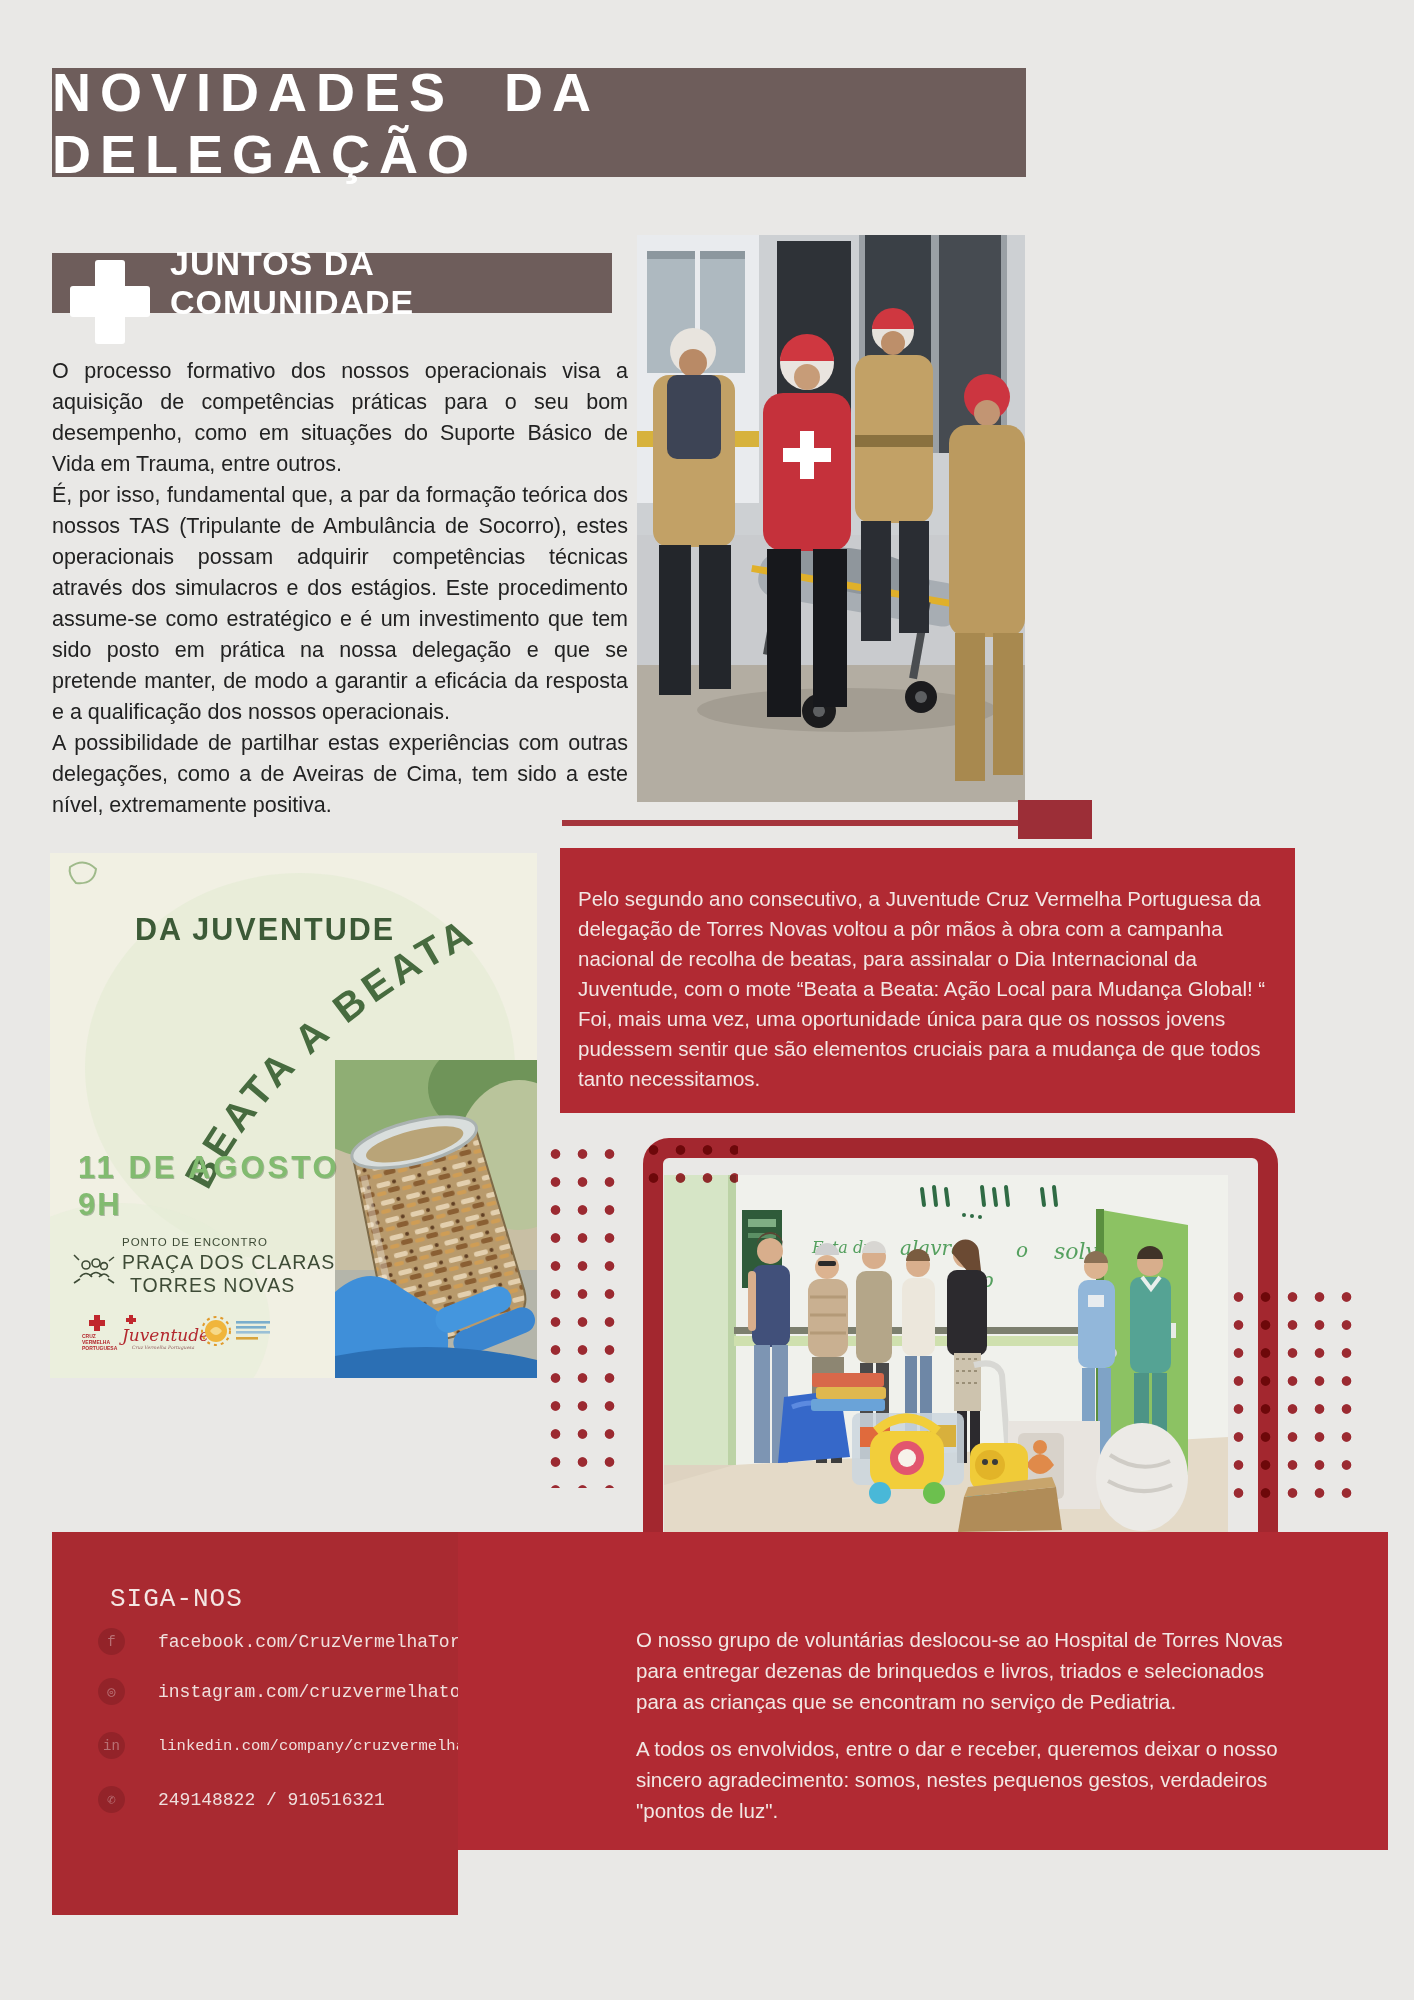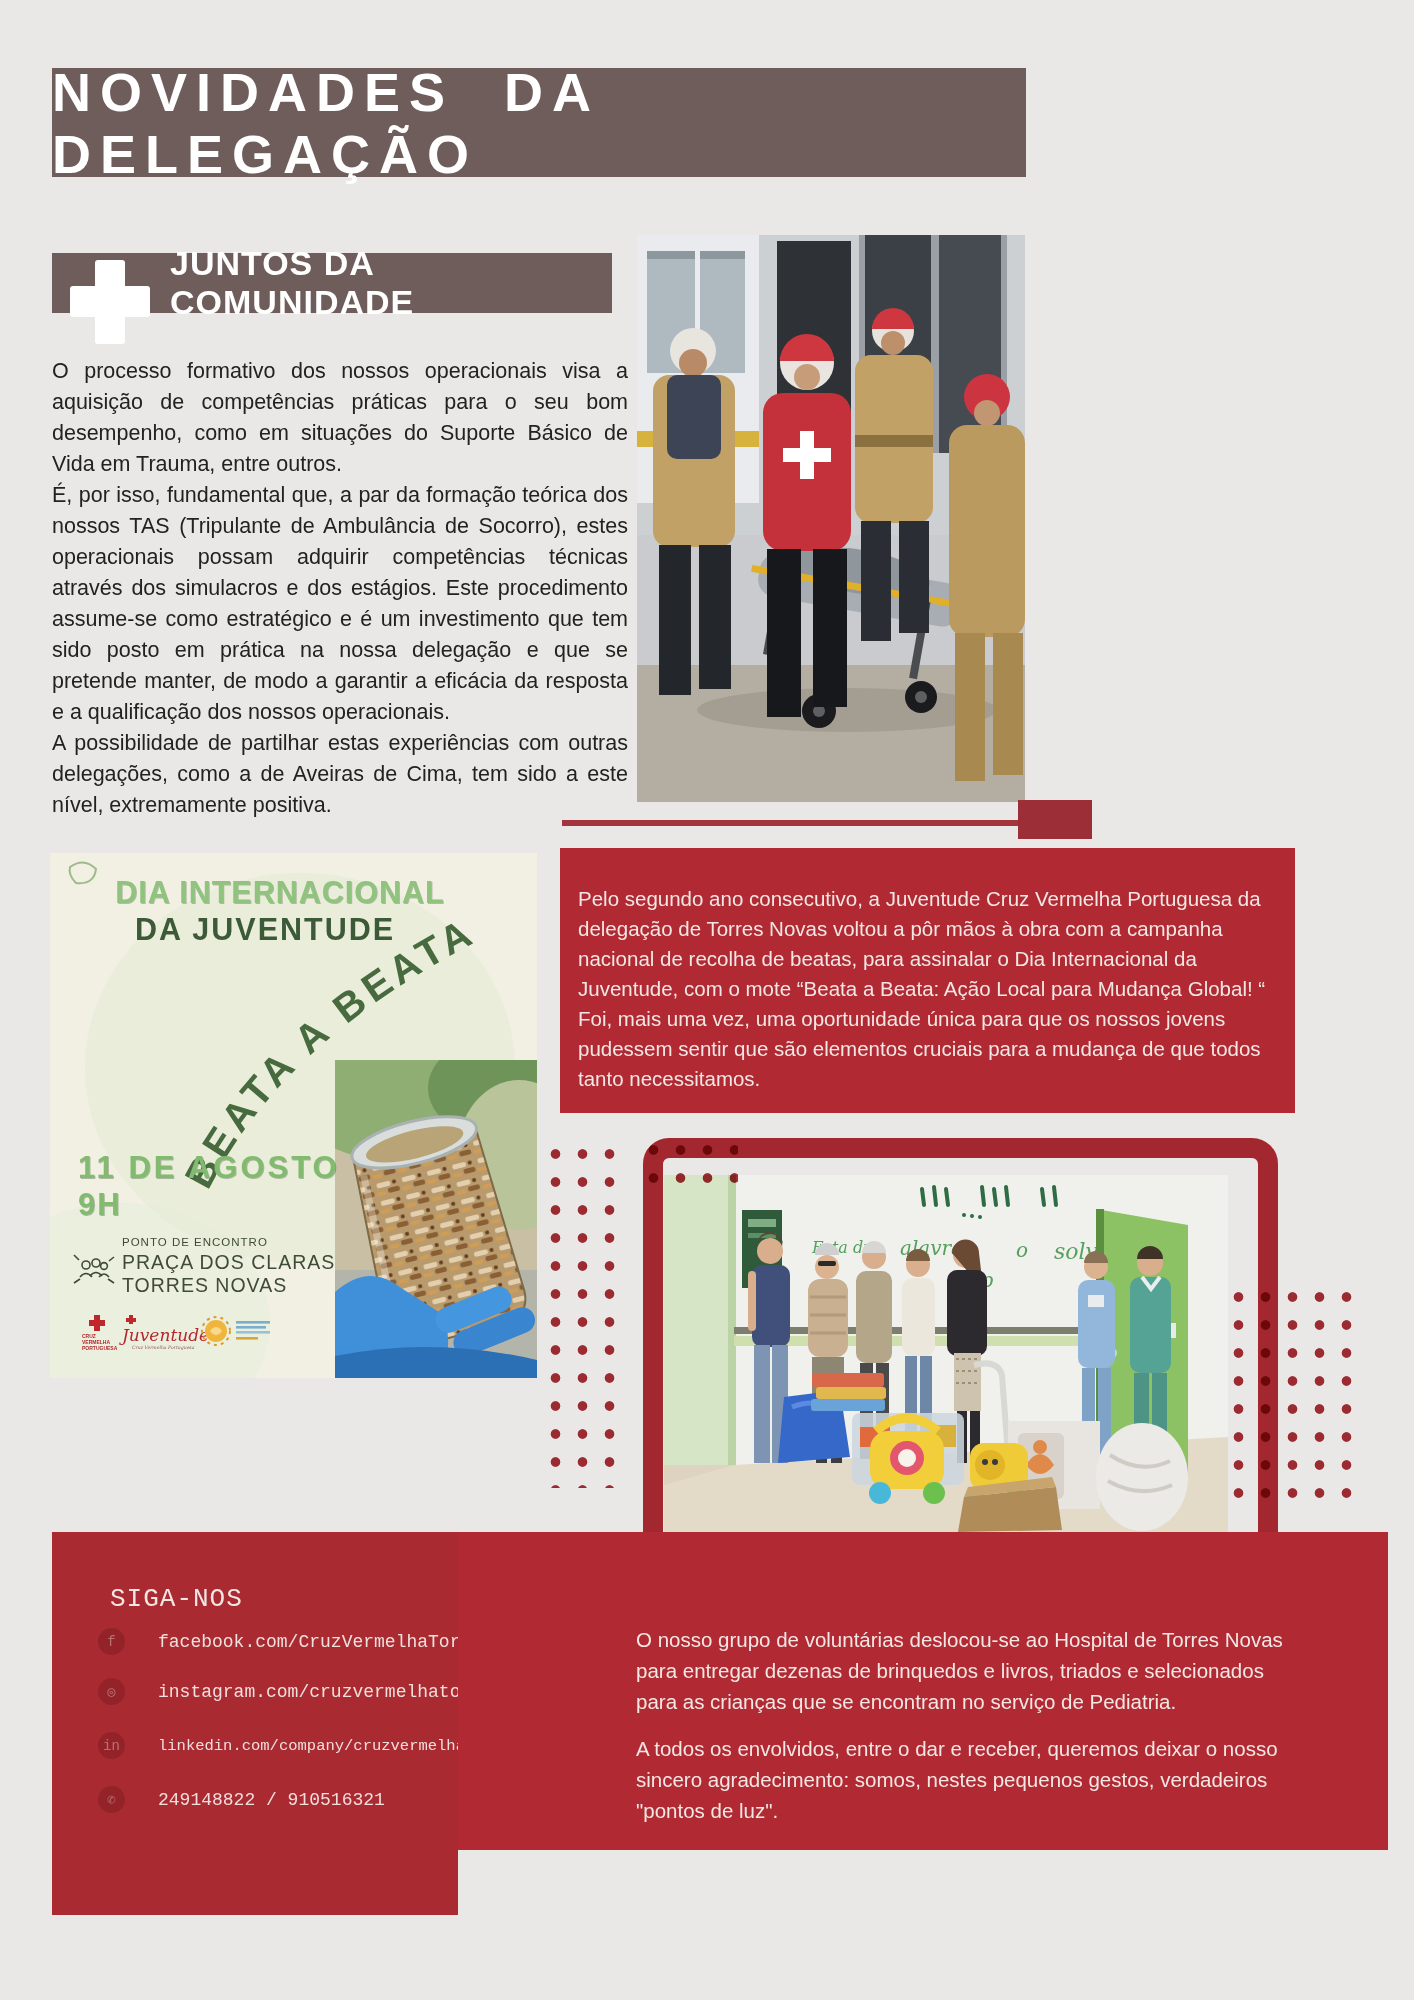--- a/index.html
+++ b/index.html
@@ -37,21 +37,21 @@
   .poster .t1{left:0;top:22px;width:460px;text-align:center;font-size:30.5px;font-weight:bold;
               color:#8fc37e;letter-spacing:1px;text-shadow:1px 1px 0 rgba(60,90,50,.35);}
   .poster .t2{left:0;top:59px;width:430px;text-align:center;font-size:30.5px;font-weight:bold;
               color:#3c5a37;letter-spacing:2px;}
   .poster .date{left:28px;top:297px;font-size:31px;font-weight:bold;color:#82bb70;
                 letter-spacing:3px;text-shadow:1px 1px 0 rgba(50,80,40,.35);}
   .poster .time{left:28px;top:334px;font-size:31px;font-weight:bold;color:#82bb70;
                 letter-spacing:2px;text-shadow:1px 1px 0 rgba(50,80,40,.35);}
   .poster .meetlab{left:72px;top:383px;font-size:11.5px;color:#3e4b36;letter-spacing:1px;}
   .poster .place1{left:72px;top:398px;font-size:19.5px;color:#3e4b36;letter-spacing:1px;}
-  .poster .place2{left:72px;top:421px;font-size:19.5px;color:#3e4b36;letter-spacing:1px;}
+  .poster .place2{left:80px;top:421px;font-size:19.5px;color:#3e4b36;letter-spacing:1px;}
   .jar{left:285px;top:207px;width:202px;height:318px;overflow:hidden;}
 
   
   .campaign{left:560px;top:848px;width:735px;height:265px;background:#b12a33;color:#f2e7e4;
             box-sizing:border-box;padding:36px 28px 0 18px;font-size:20.5px;line-height:30px;}
   .campaign p{margin:0;}
 
   
   .laptop-frame{left:643px;top:1138px;width:635px;height:439px;box-sizing:border-box;
                 border:20px solid #a3272f;border-radius:26px;background:#e9e8e6;}
@@ -169,21 +169,20 @@
 
   <div class="abs divider-line"></div>
   <div class="abs accent-square"></div>
 
   <div class="abs poster">
     <svg class="abs" style="left:0;top:0" width="487" height="525" viewBox="0 0 487 525">
       <ellipse cx="250" cy="215" rx="215" ry="195" fill="#e2ebd2" opacity="0.55"></ellipse>
       <ellipse cx="70" cy="470" rx="150" ry="120" fill="#e6eed8" opacity="0.5"></ellipse>
       <path d="M20,14 q14,-10 26,2 q-2,16 -20,14 q-8,-8 -6,-16z" fill="none" stroke="#9fba8a" stroke-width="2"></path>
     </svg>
-    <div class="abs t1">DIA INTERNACIONAL</div>
     <div class="abs t2">DA JUVENTUDE</div>
     <svg class="abs" style="left:110px;top:50px" width="330" height="290" viewBox="0 0 330 290">
       <defs>
           <path id="arcp" d="M 48,288 Q 120,140 318,38"></path>
         </defs>
       <text font-family="Liberation Sans,sans-serif" font-weight="bold" font-size="40" fill="#476b3f" letter-spacing="5">
         <textPath href="#arcp">BEATA A BEATA</textPath>
       </text>
     </svg>
 

